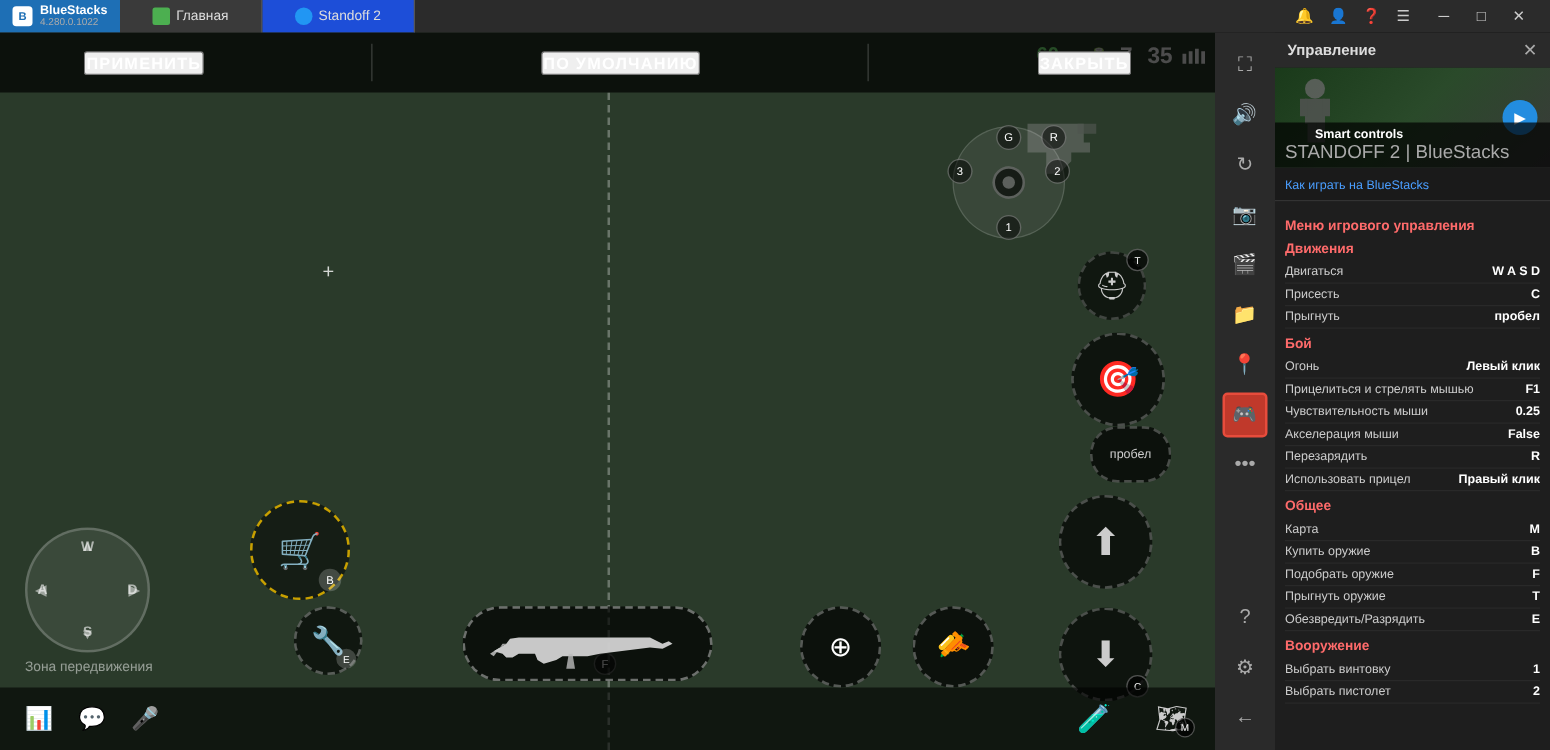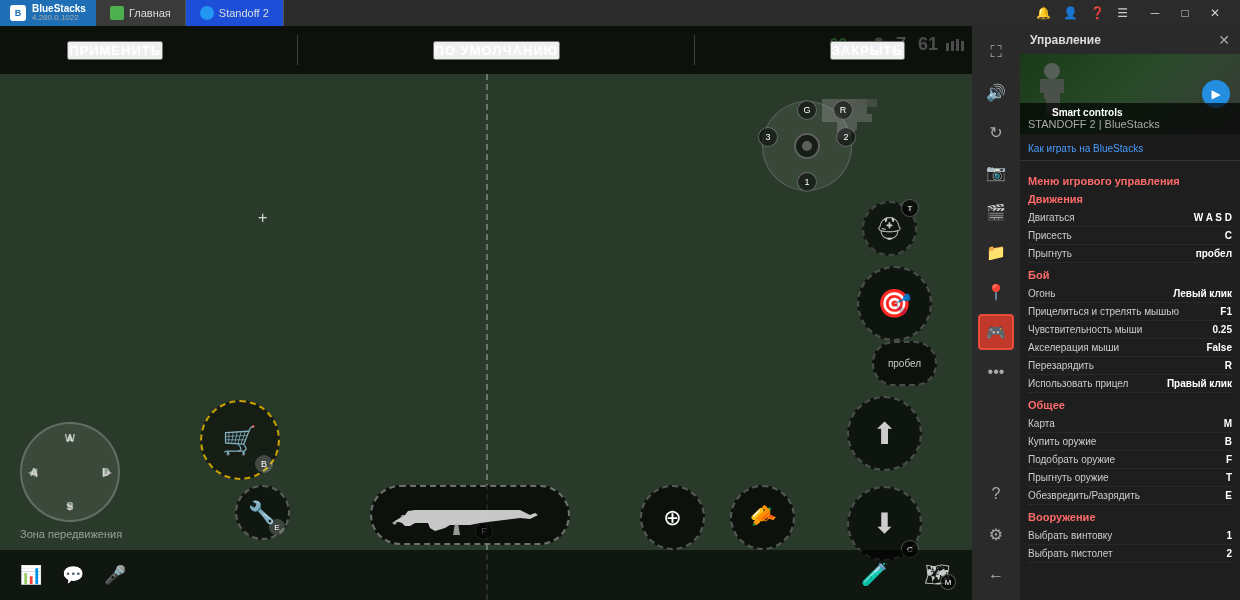--- a/index.html
+++ b/index.html
@@ -31,21 +31,21 @@
       width: 16px; height: 16px;
       background: #fff;
       border-radius: 3px;
       display: flex; align-items: center; justify-content: center;
       font-size: 9px; font-weight: bold; color: #1e6fb5;
     }
     .bs-text { color: #fff; font-size: 10px; font-weight: bold; }
     .bs-version { color: #aaa; font-size: 8px; }
     .tab-item {
       display: flex; align-items: center; gap: 5px;
-      padding: 0 14px; height: 100%;
+      padding: 0 26px; height: 100%;
       background: #3a3a3a; color: #ddd; font-size: 11px;
       border-right: 1px solid #555; cursor: pointer;
     }
     .tab-item.active { background: #1d4ed8; }
     .tab-icon { width: 14px; height: 14px; border-radius: 2px; }
     .tab-icon-home { background: #4caf50; }
     .tab-icon-game { background: #2196f3; border-radius: 50%; }
 
     .title-bar-right {
       margin-left: auto;
@@ -310,21 +310,21 @@
       color: #fff; font-size: 12px;
       position: absolute; right: 10px; top: 50%; transform: translateY(-50%);
     }
     .video-info {
       position: absolute;
       bottom: 0; left: 0; right: 0;
       background: rgba(0,0,0,0.7);
       padding: 4px 8px;
     }
     .video-title { color: #fff; font-size: 10px; font-weight: bold; padding-left: 24px; }
-    .video-sub { color: #aaa; font-size: 11px; }
+    .video-sub { color: #aaa; font-size: 15px; }
 
     
     .controls-menu {
       flex: 1;
       overflow-y: auto;
       padding: 8px;
     }
     .controls-menu::-webkit-scrollbar { width: 4px; }
     .controls-menu::-webkit-scrollbar-track { background: #1e1e1e; }
     .controls-menu::-webkit-scrollbar-thumb { background: #444; }
@@ -406,21 +406,21 @@
       <div style="display:flex;align-items:baseline;gap:2px">
         <span class="hud-time">60</span>
         <span style="color:#80ff80;font-size:9px">сек</span>
       </div>
       <div class="hud-battery">
         <span style="font-size:14px">🔋</span>
       </div>
       <div class="hud-score">
         <span>7</span>
         <span style="font-size:12px;color:#aaa"></span>
-        <span>61</span>
+        <span>35</span>
       </div>
       <div class="hud-bullets">
         <div class="hud-bullet-bar" style="height:8px"></div>
         <div class="hud-bullet-bar" style="height:10px"></div>
         <div class="hud-bullet-bar" style="height:12px"></div>
         <div class="hud-bullet-bar" style="height:10px"></div>
       </div>
     </div>
 
     <div style="position:absolute;top:58px;right:80px;opacity:0.6">

